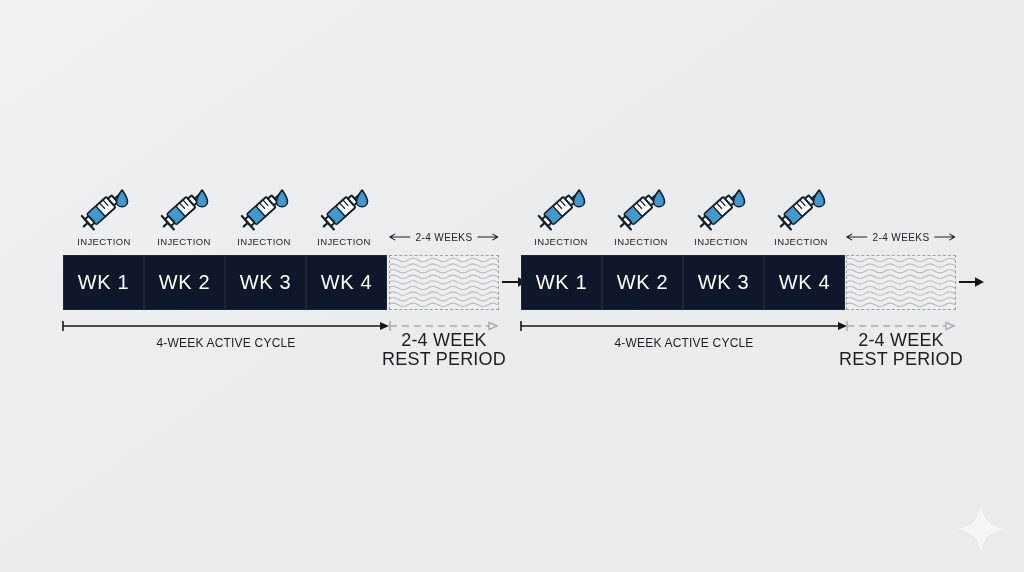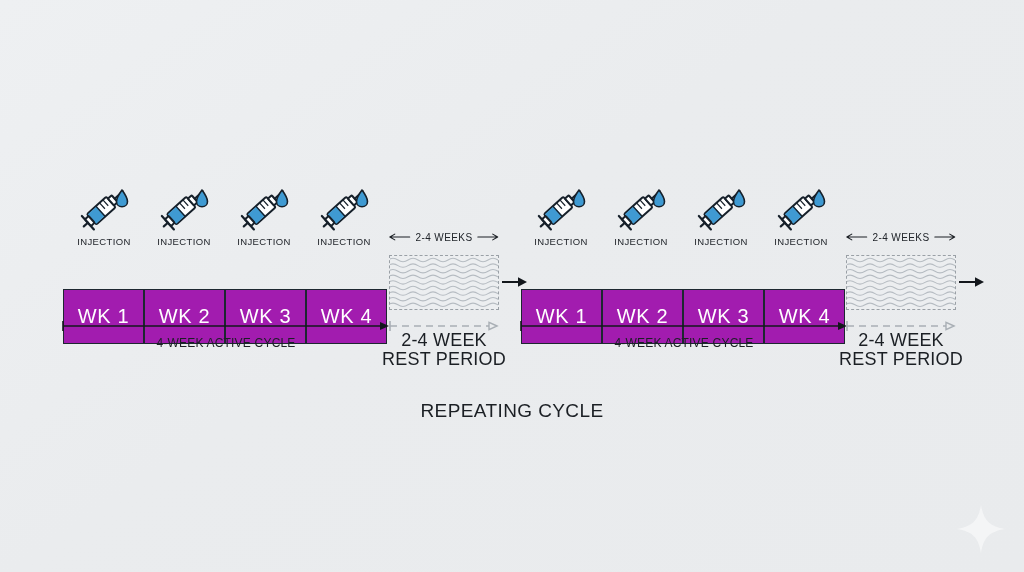--- a/index.html
+++ b/index.html
@@ -48,31 +48,30 @@
     letter-spacing: 0.4px;
     color: #20242a;
     font-family: "Liberation Sans", sans-serif;
     margin-top: 2px;
     white-space: nowrap;
   }
 
   
   .wk-block {
     position: absolute;
-    background: #a21caf;
+    background: #0f172a;
     border: 1.6px solid #1d2730;
     box-sizing: border-box;
     display: flex;
     align-items: center;
     justify-content: center;
     color: #ffffff;
     font-size: 20px;
     letter-spacing: 0.6px;
     font-family: "Liberation Sans", sans-serif;
-    margin-top: 34px;
   }
 
   
   .rest-block {
     position: absolute;
     box-sizing: border-box;
     border: 1.4px dashed #9aa0a6;
     background-color: #eceef0;
     overflow: hidden;
   }
@@ -444,21 +443,20 @@
 
     <div class="cycle-bracket" style="left:846px; top:318px;">
       <svg width="110" height="14" viewBox="0 0 110 14">
         <path d="M1 3 L1 13" stroke="#a9afb5" stroke-width="1.6"></path>
         <path d="M1 8 L100 8" stroke="#a9afb5" stroke-width="1.4" stroke-dasharray="7 5"></path>
         <path d="M108 8 L100 4.4 L100 11.6 Z" fill="none" stroke="#a9afb5" stroke-width="1.4"></path>
       </svg>
     </div>
     <div class="bracket-caption small" style="left:826px; top:331px; width:150px;"><span>2-4 WEEK</span><br><span>REST PERIOD</span></div>
 
-    <div class="repeating" style="top:400px;">REPEATING CYCLE</div>
 
   </div>
 
   <div class="sparkle">
     <svg width="54" height="54" viewBox="0 0 54 54">
       <path d="M27 3 C29.5 18.5 35.5 24.5 51 27 C35.5 29.5 29.5 35.5 27 51 C24.5 35.5 18.5 29.5 3 27 C18.5 24.5 24.5 18.5 27 3 Z" fill="#ffffff" opacity="0.9"></path>
     </svg>
   </div>
 </div>
 

